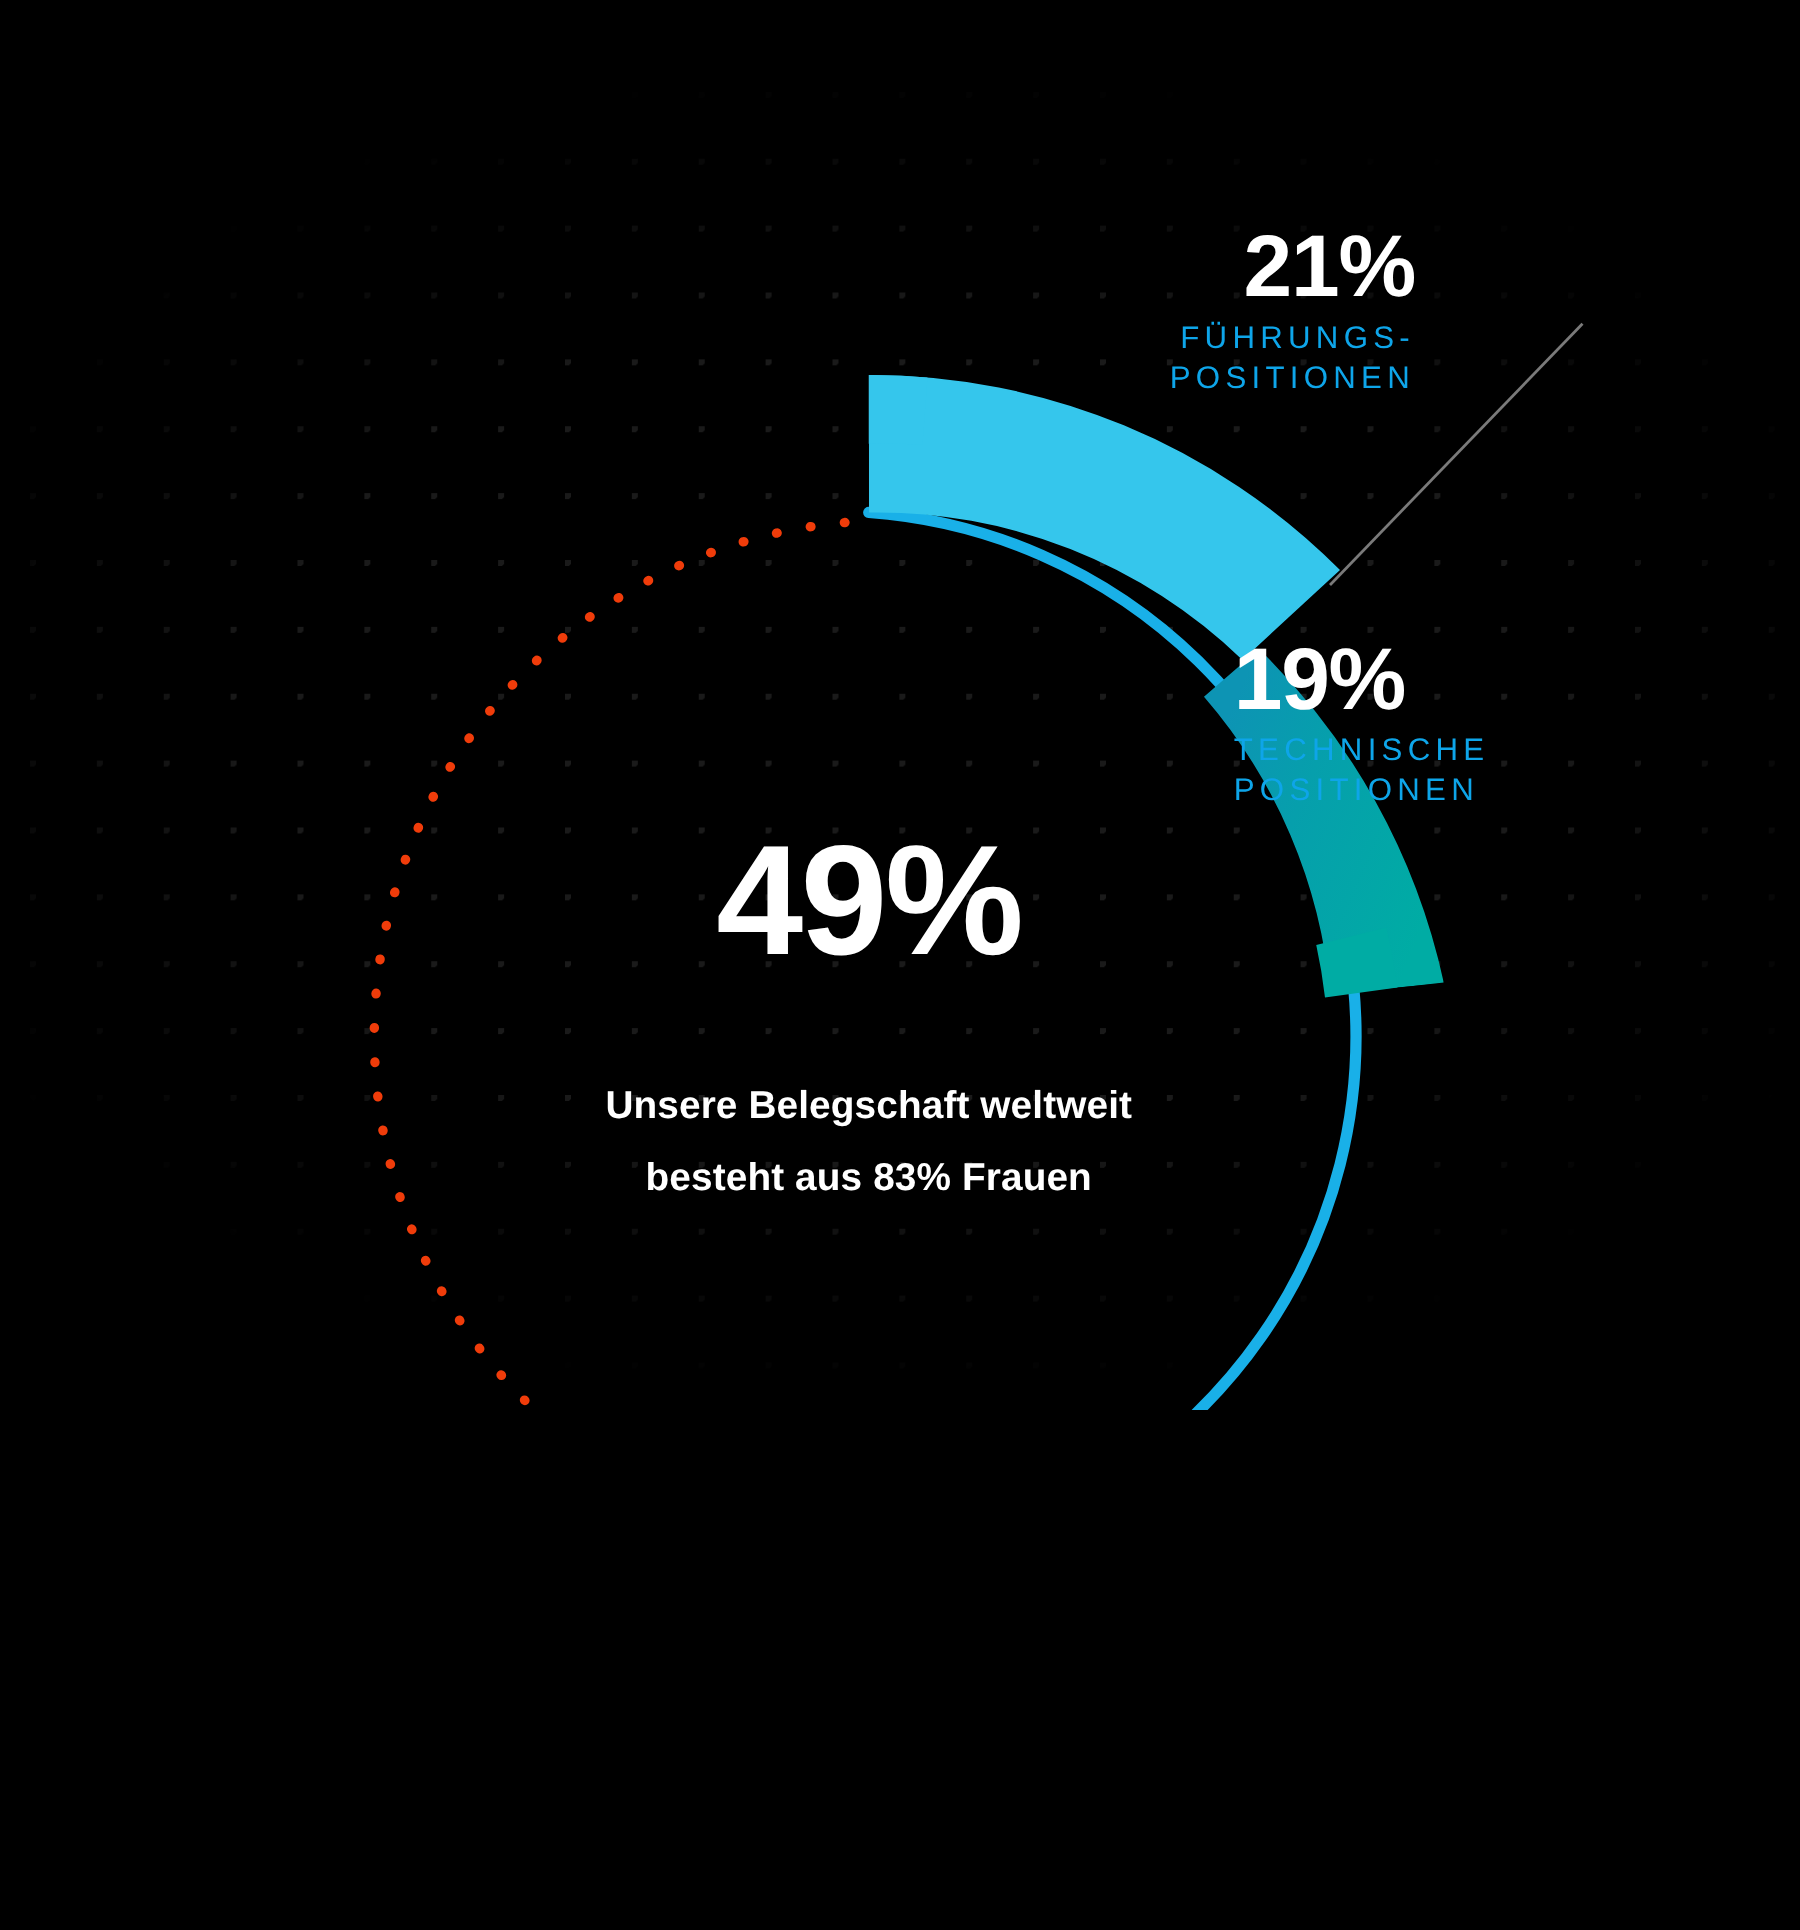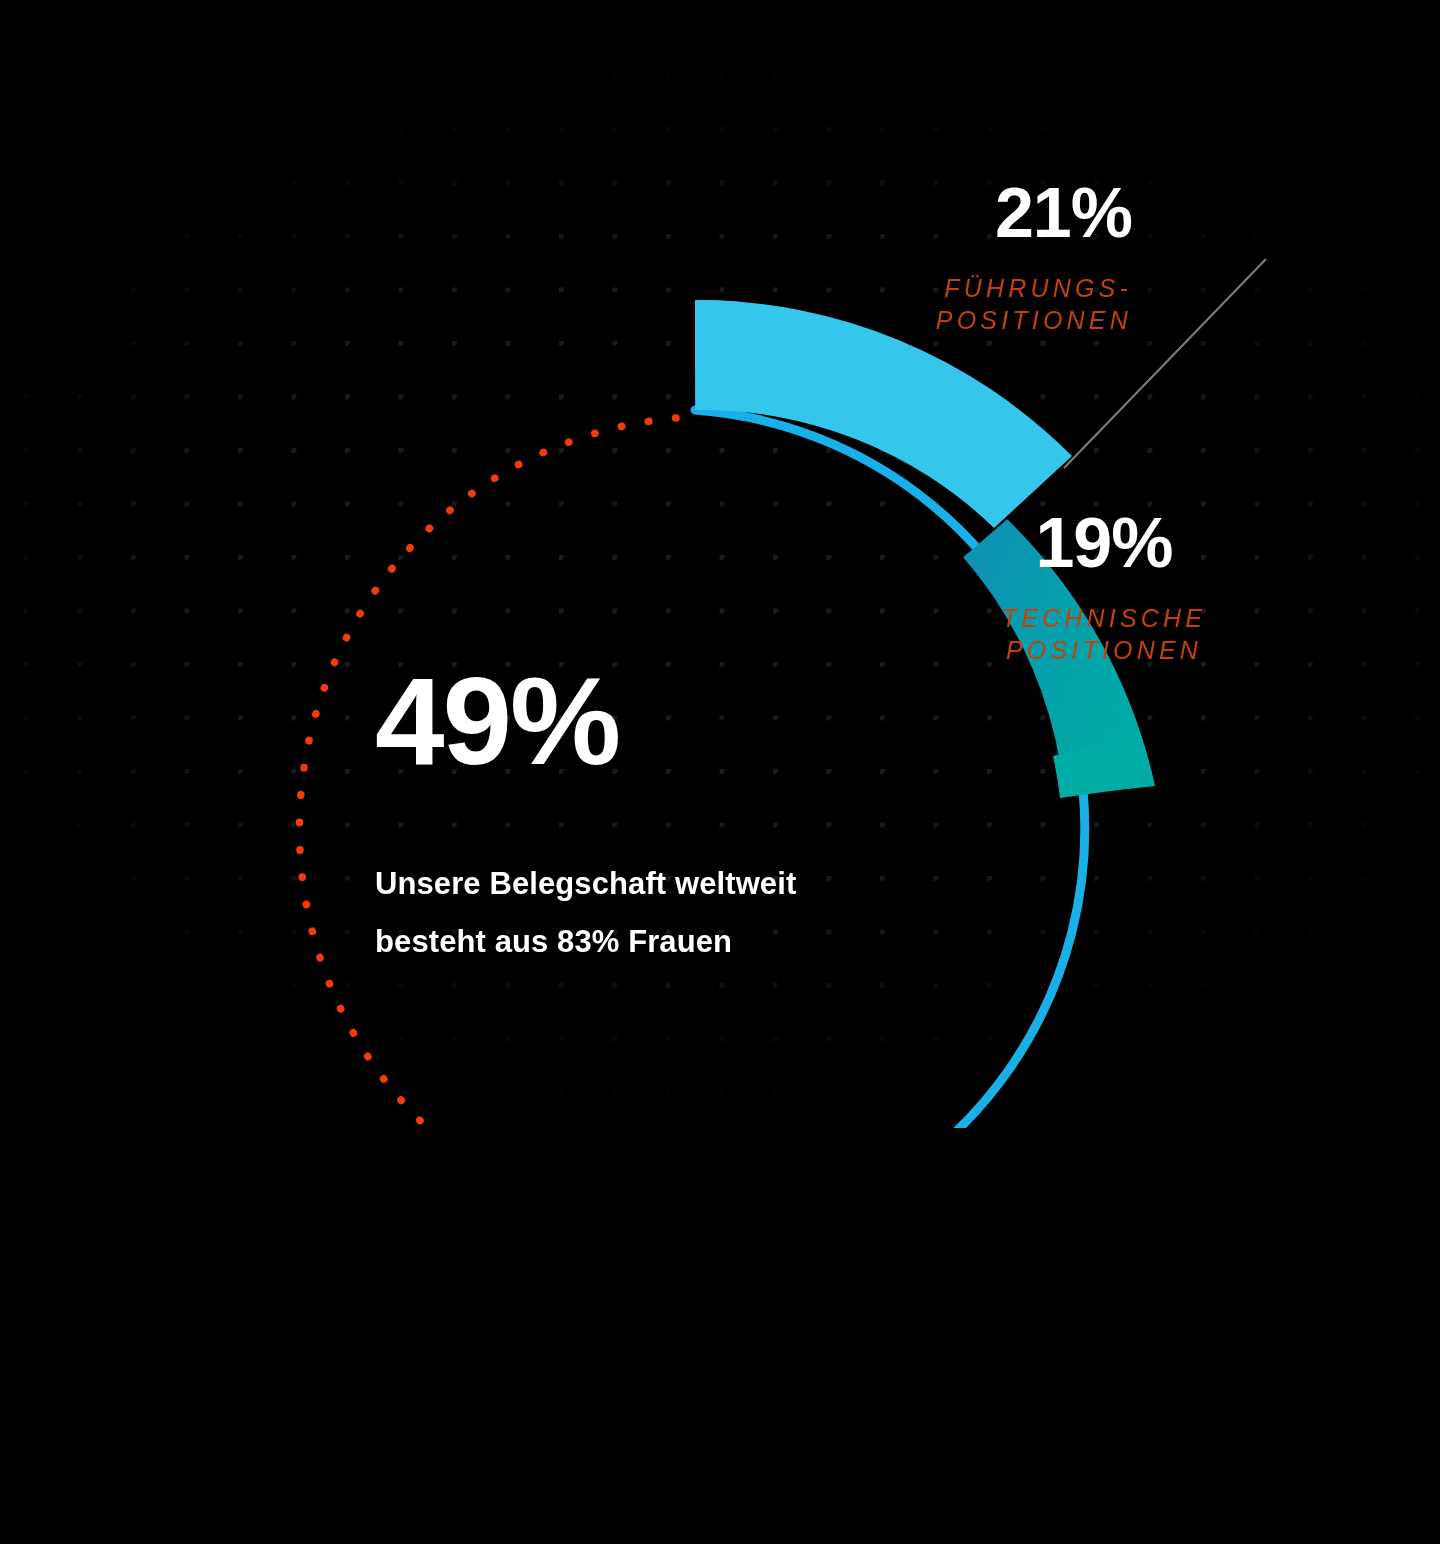--- a/index.html
+++ b/index.html
@@ -44,46 +44,45 @@
     font-size: 70px;
     font-weight: 700;
     color: #ffffff;
     letter-spacing: -1px;
     line-height: 1;
     margin: 0;
   }
   .pct-caption {
     font-size: 25px;
     font-weight: 300;
-    color: #c2410c;
+    color: #0ea5e9;
     letter-spacing: 4.2px;
     line-height: 1.28;
-    margin: 24px 0 0 0;
-    font-style: italic;
+    margin: 6px 0 0 0;
   }
   #label-leadership {
     position: absolute;
     left: 712px;
     top: 178px;
     width: 420px;
     text-align: right;
   }
   #label-technical {
     position: absolute;
-    left: 896px;
+    left: 987px;
     top: 508px;
     width: 416px;
-    text-align: center;
+    text-align: left;
   }
   #center-block {
     position: absolute;
     left: 375px;
     top: 658px;
     width: 640px;
-    text-align: left;
+    text-align: center;
   }
   #center-pct {
     font-size: 125px;
     font-weight: 700;
     color: #ffffff;
     letter-spacing: -2px;
     line-height: 1;
     margin: 0;
   }
   #center-caption {

